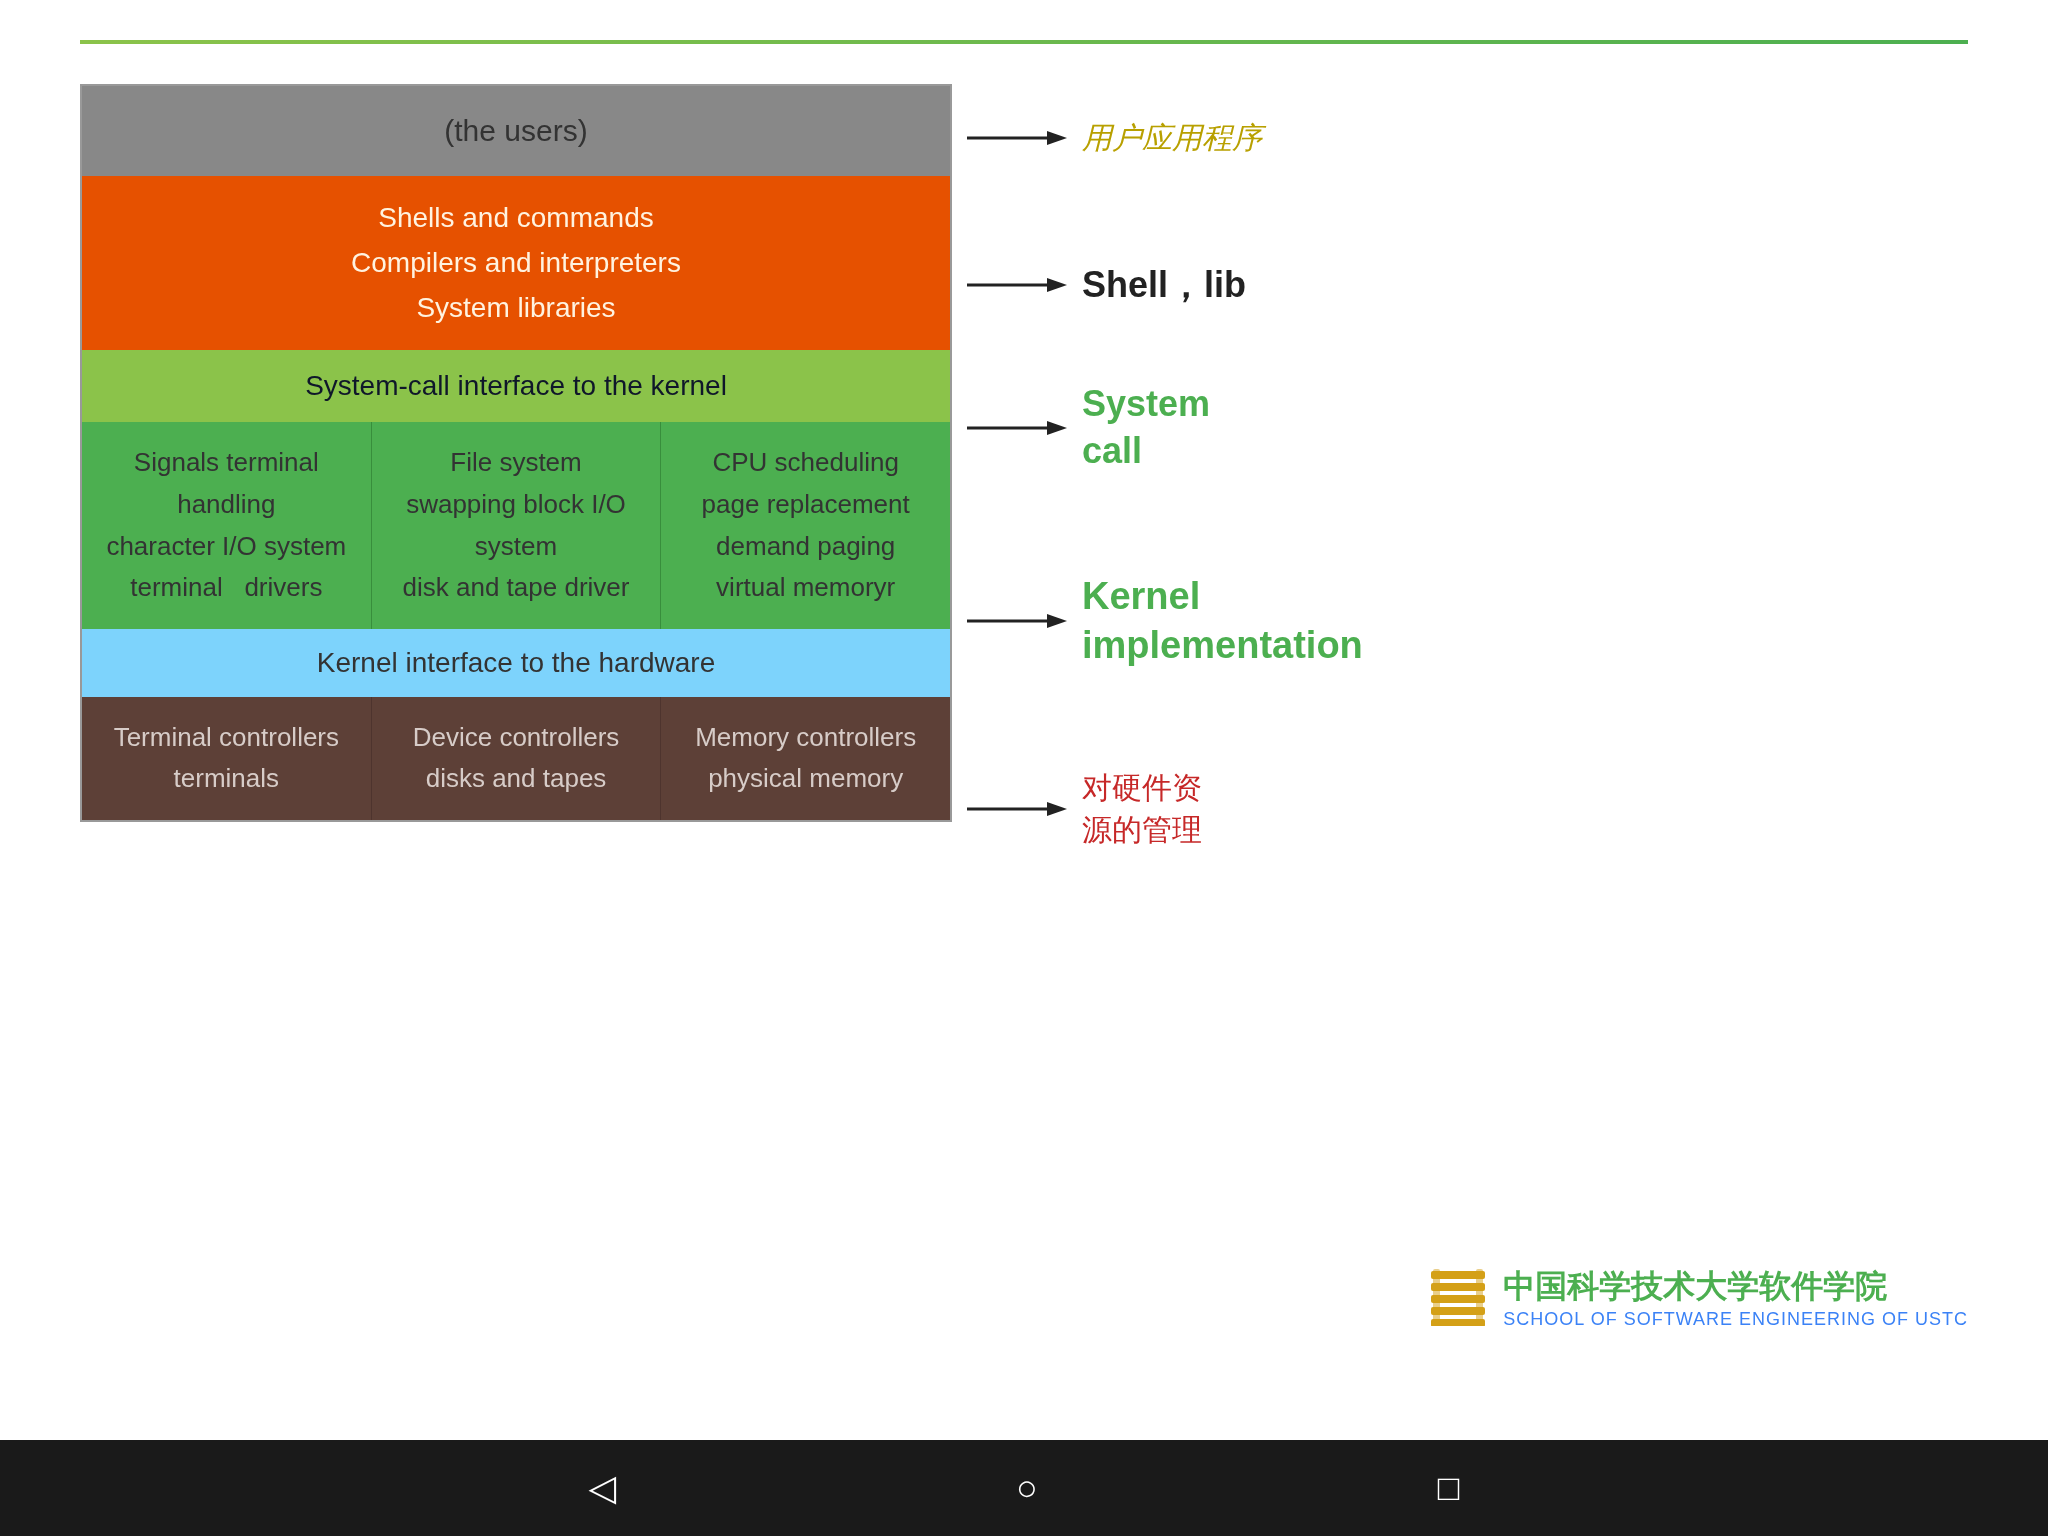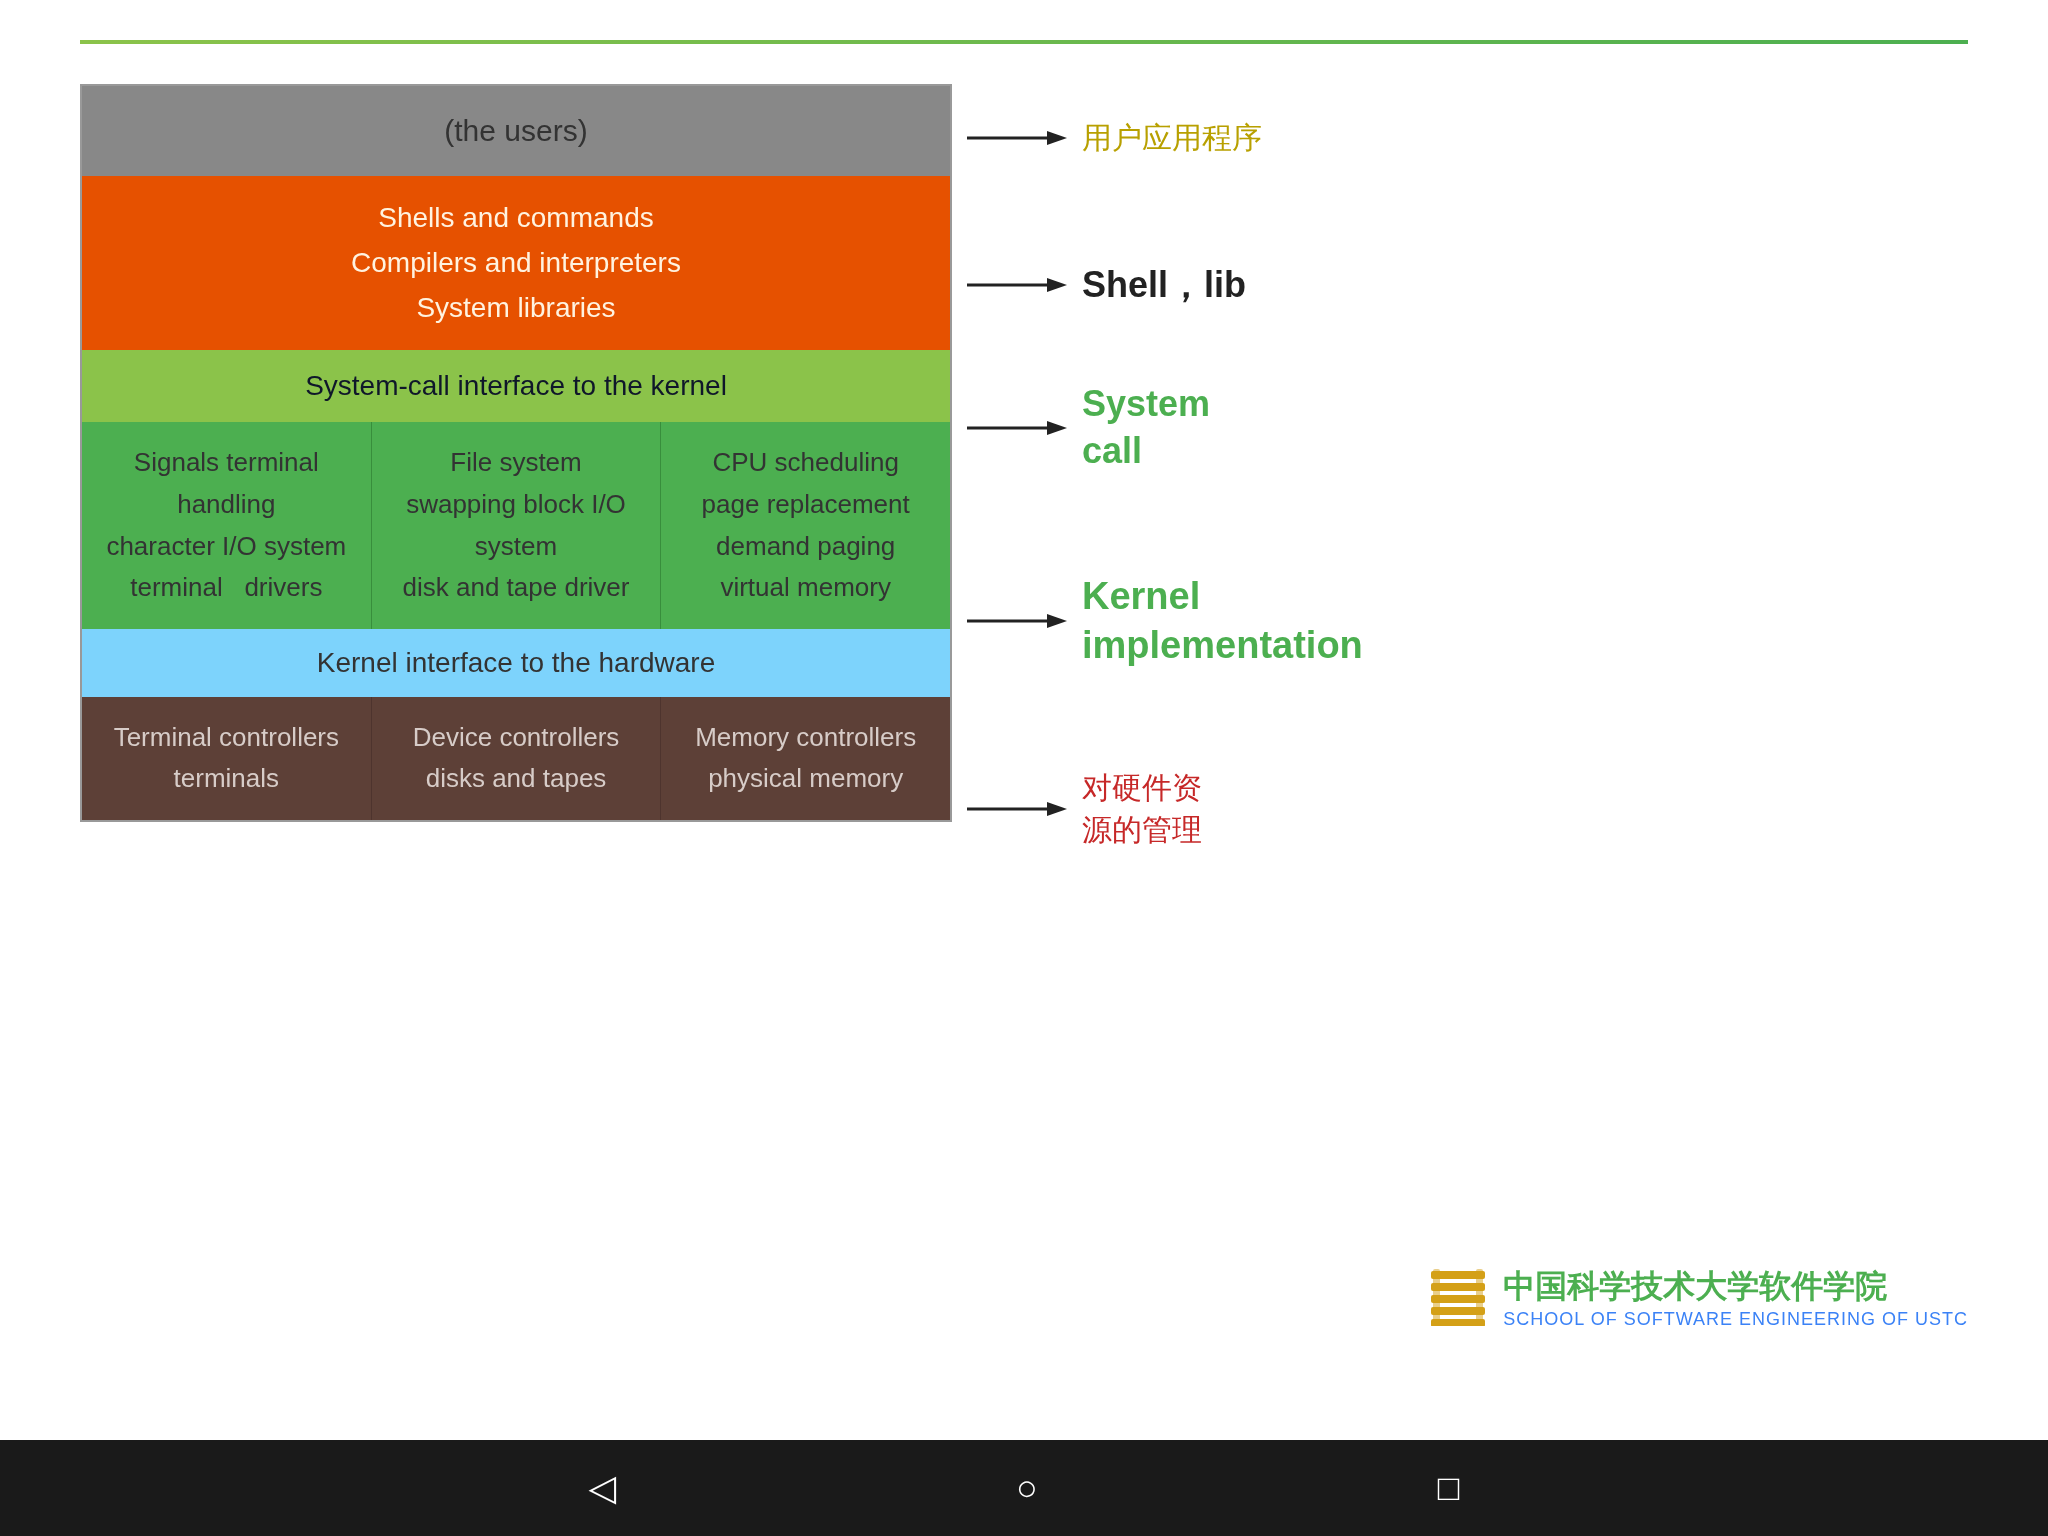--- a/index.html
+++ b/index.html
@@ -229,21 +229,21 @@
           <div class="kernel-cell">
             <div>File system</div>
             <div>swapping block I/O</div>
             <div>system</div>
             <div>disk and tape driver</div>
           </div>
           <div class="kernel-cell">
             <div>CPU scheduling</div>
             <div>page replacement</div>
             <div>demand paging</div>
-            <div>virtual memory</div>
+            <div>virtual memoryr</div>
           </div>
         </div>
 
         <div class="layer layer-hw-interface">
           <span>Kernel interface to the hardware</span>
         </div>
 
         <div class="layer-controllers">
           <div class="controller-cell">
             <div>Terminal controllers</div>
@@ -257,21 +257,21 @@
             <div>Memory controllers</div>
             <div>physical memory</div>
           </div>
         </div>
 
       </div>
     </div>
 
     <div style="display:flex; flex-direction:column; justify-content:space-between; padding-left:15px; height:760px; padding-top:10px;">
 
-      <div style="display:flex; align-items:center; height:88px;">
+      <div style="display:flex; align-items:center; height:88px;font-style:italic;">
         <svg width="100" height="30">
           <line x1="0" y1="15" x2="80" y2="15" stroke="#222" stroke-width="3"></line>
           <polygon points="80,8 100,15 80,22" fill="#222"></polygon>
         </svg>
         <span style="margin-left:15px; font-size:30px; color:#B8A000;">用户应用程序</span>
       </div>
 
       <div style="display:flex; align-items:center; height:120px;">
         <svg width="100" height="30">
           <line x1="0" y1="15" x2="80" y2="15" stroke="#222" stroke-width="3"></line>

